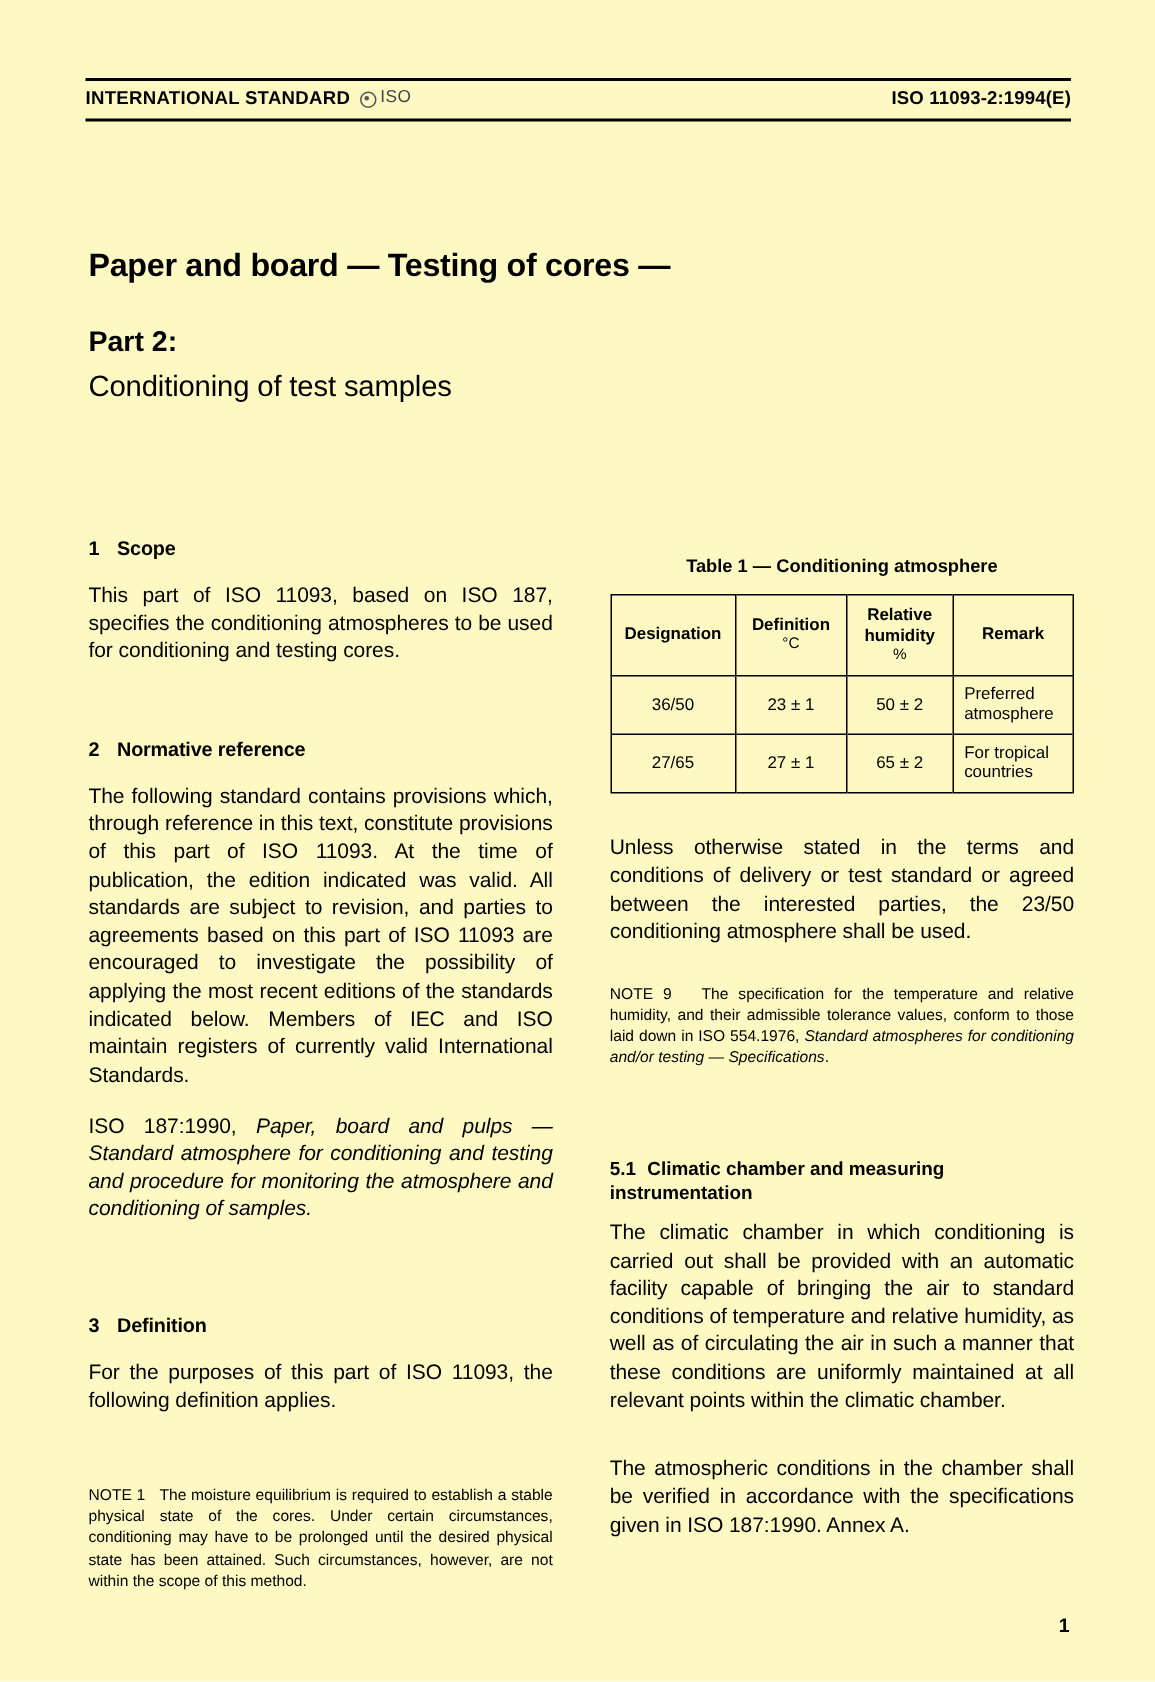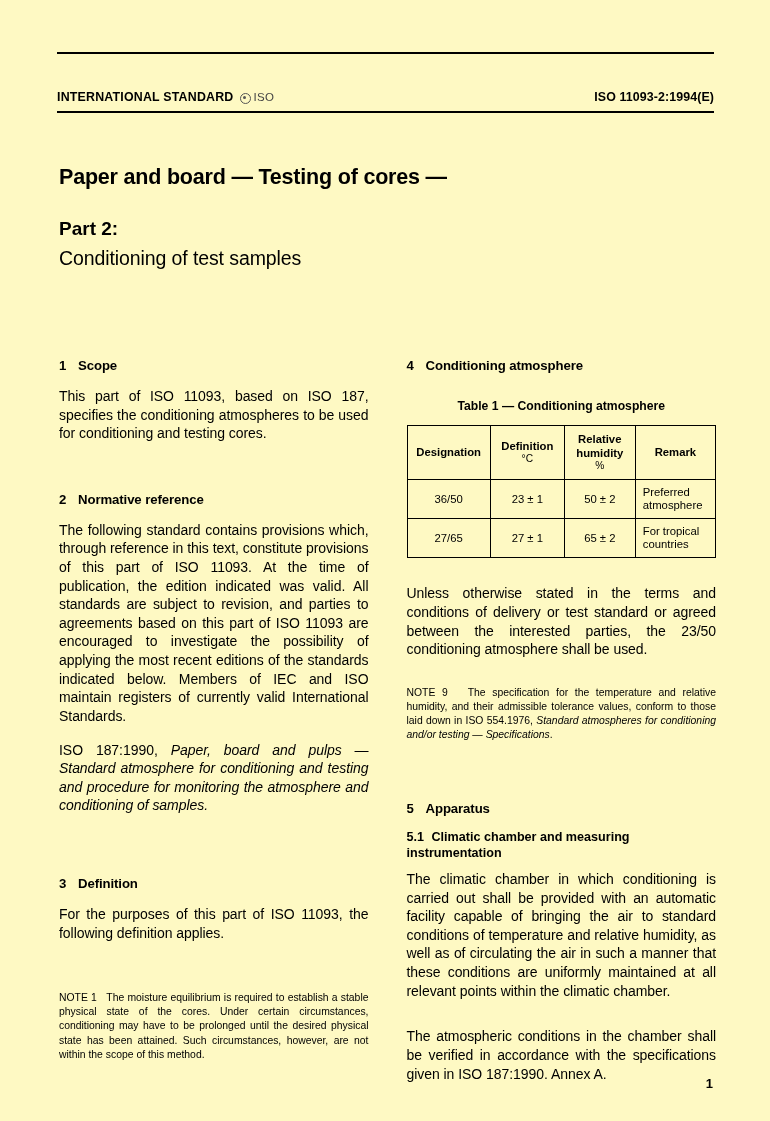--- a/index.html
+++ b/index.html
@@ -74,21 +74,20 @@
   }
   .iso-word {
     font-size: 11.5px;
     color: #444;
     letter-spacing: 0.3px;
   }
   .header-right {
     font-size: 12.4px;
     font-weight: bold;
     letter-spacing: 0.1px;
-    margin-top: 32px;
   }
 
   
   .doc-title-block {
     position: absolute;
     left: 59px;
     top: 165px;
     width: 600px;
   }
   .doc-title-main {
@@ -279,23 +278,20 @@
 
 
       <div class="gap-sm"></div>
 
       <p class="note"><span class="note-label">NOTE 1</span>&nbsp;&nbsp;&nbsp;<span>The moisture equilibrium is required to establish a stable physical state of the cores. Under certain circumstances, conditioning may have to be prolonged until the desired physical state has been attained. Such circumstances, however, are not within the scope of this method.</span></p>
 
     </div>
 
     <div class="col">
 
-      <h2 class="sec">
-        <span class="num">4</span><span>Conditioning atmosphere</span>
-      </h2>
 
       <div class="gap-sm"></div>
 
       <div class="table-block">
         <div class="table-caption">Table 1 — Conditioning atmosphere</div>
         <table class="iso-table">
           <thead>
             <tr>
               <th class="col-designation">
                 <span>Designation</span>
@@ -331,23 +327,20 @@
       </div>
 
       <p class="body">Unless otherwise stated in the terms and conditions of delivery or test standard or agreed between the interested parties, the 23/50 conditioning atmosphere shall be used.</p>
 
       <div class="gap-sm"></div>
 
       <p class="note"><span class="note-label">NOTE 9</span>&nbsp;&nbsp;&nbsp;<span>The specification for the temperature and relative humidity, and their admissible tolerance values, conform to those laid down in ISO 554.1976, </span><span class="it">Standard atmospheres for conditioning and/or testing — Specifications</span><span>.</span></p>
 
       <div class="gap-xl"></div>
 
-      <h2 class="sec">
-        <span class="num">5</span><span>Apparatus</span>
-      </h2>
 
       <h3 class="subsec">
         <span class="num">5.1</span><span>Climatic chamber and measuring instrumentation</span>
       </h3>
 
       <p class="body">The climatic chamber in which conditioning is carried out shall be provided with an automatic facility capable of bringing the air to standard conditions of temperature and relative humidity, as well as of circulating the air in such a manner that these conditions are uniformly maintained at all relevant points within the climatic chamber.</p>
 
       <div class="gap-sm"></div>
 
       <p class="body last">The atmospheric conditions in the chamber shall be verified in accordance with the specifications given in ISO 187:1990. Annex A.</p>

